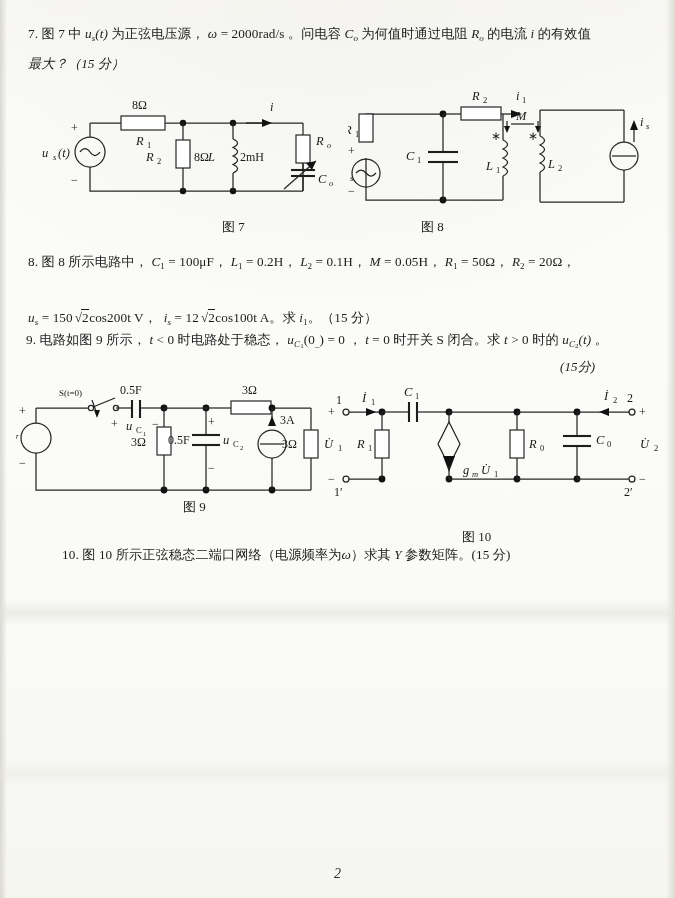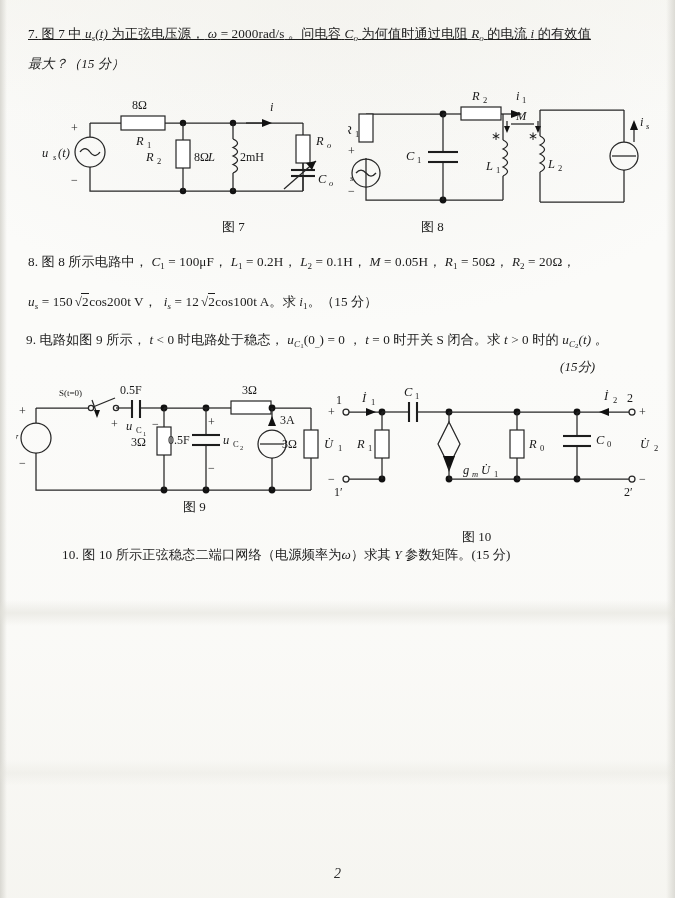--- a/index.html
+++ b/index.html
@@ -69,21 +69,21 @@
 </head>
 <body>
 
 <div class="page">
   <div class="paper-tint"></div>
   <div class="scan-edge-l"></div>
   <div class="scan-edge-r"></div>
   <div class="scan-band" style="top:600px;"></div>
   <div class="scan-band" style="top:760px;opacity:.6;"></div>
 
-  <div class="qtext" style="left:28px;top:24px;text-decoration:underline;">
+  <div class="qtext" style="left:28px;top:24px;">
     <span>7.</span>
     <span>图 7 中</span>
     <span class="it">u</span><span class="sub">s</span><span class="it">(t)</span>
     <span>为正弦电压源，</span>
     <span class="it">ω</span>
     <span>= 2000rad/s</span>
     <span>。问电容</span>
     <span class="it">C</span><span class="sub">o</span>
     <span>为何值时通过电阻</span>
     <span class="it">R</span><span class="sub">o</span>
@@ -227,21 +227,21 @@
     <span>= 0.2H</span>，
     <span class="it">L</span><span class="subn">2</span>
     <span>= 0.1H</span>，
     <span class="it">M</span>
     <span>= 0.05H</span>，
     <span class="it">R</span><span class="subn">1</span>
     <span>= 50Ω</span>，
     <span class="it">R</span><span class="subn">2</span>
     <span>= 20Ω</span>，
   </div>
-  <div class="qtext" style="left:28px;top:292px;">
+  <div class="qtext" style="left:28px;top:308px;">
     <span class="it">u</span><span class="sub">s</span>
     <span>= 150</span><span class="sqrt"><span class="rad">2</span></span><span>cos200t V，</span>
     &nbsp;<span class="it">i</span><span class="sub">s</span>
     <span>= 12</span><span class="sqrt"><span class="rad">2</span></span><span>cos100t A。求</span>
     <span class="it">i</span><span class="subn">1</span><span>。（15 分）</span>
   </div>
 
   <div class="qtext" style="left:26px;top:330px;">
     <span>9.</span>
     <span>电路如图 9 所示，</span>

